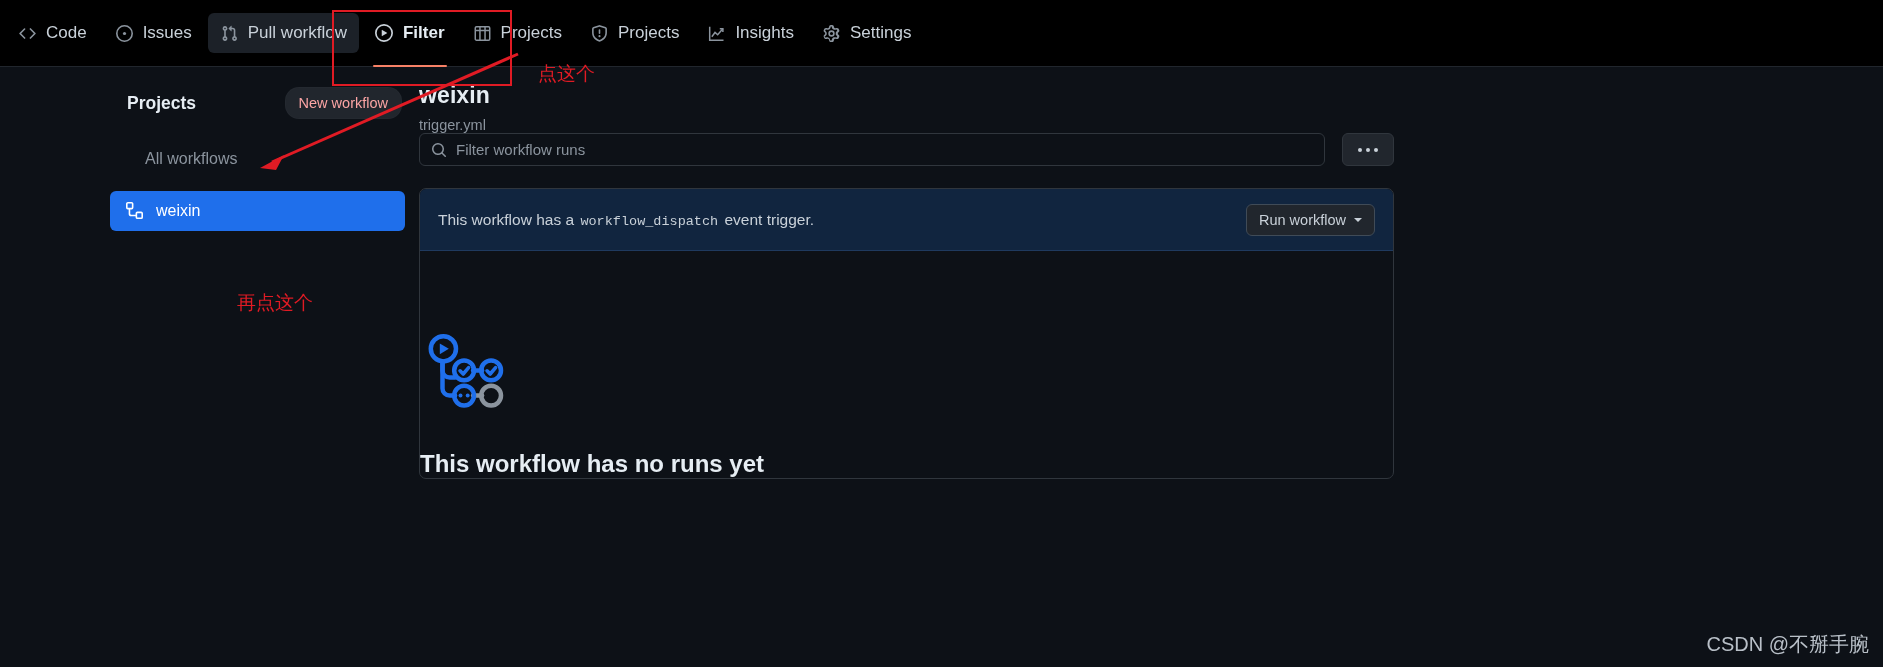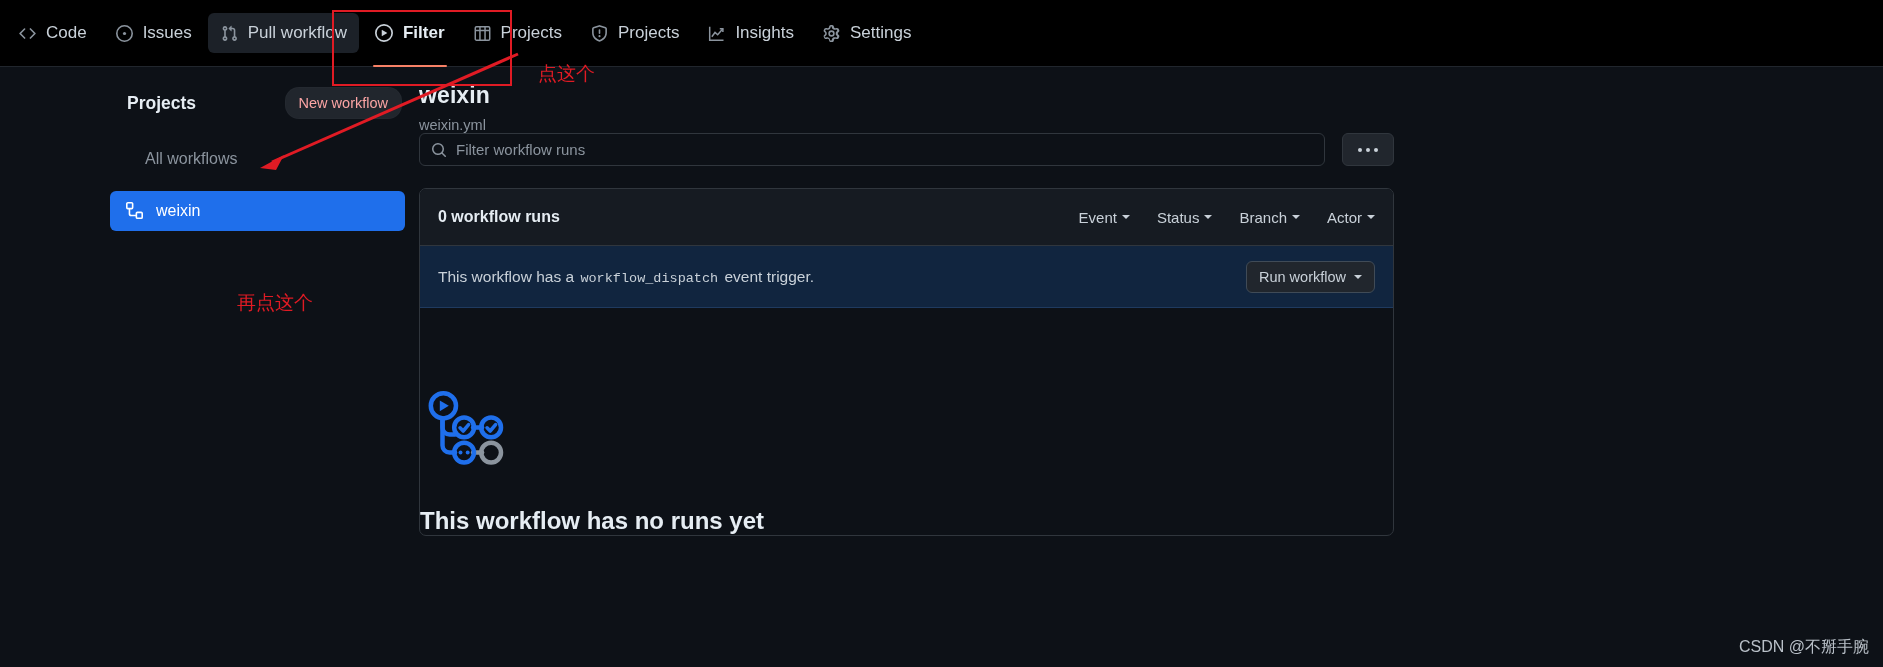--- a/index.html
+++ b/index.html
@@ -122,21 +122,21 @@
     left: 332px; top: 10px; width: 180px; height: 76px;
     border: 2px solid #e01b24; background: transparent;
   }
   .anno-text { color: #e01b24; font-size: 19px; white-space: nowrap; }
   .anno-text-1 { left: 538px; top: 61px; }
   .anno-text-2 { left: 237px; top: 290px; }
   .anno-arrow { left: 240px; top: 50px; width: 290px; height: 130px; }
 
   .csdn-mark {
     position: absolute; right: 14px; bottom: 9px;
-    font-size: 16px; color: #b9c0c8;
+    font-size: 20px; color: #b9c0c8;
     font-family: "Liberation Sans", sans-serif;
   }
 </style>
 </head>
 <body>
 
 <div class="page">
 
   <nav class="repo-nav">
 
@@ -233,61 +233,40 @@
               <path d="M0 1.75C0 .784.784 0 1.75 0h3.5C6.216 0 7 .784 7 1.75v3.5A1.75 1.75 0 0 1 5.25 7H4v4a1 1 0 0 0 1 1h4v-1.25C9 9.784 9.784 9 10.75 9h3.5c.966 0 1.75.784 1.75 1.75v3.5A1.75 1.75 0 0 1 14.25 16h-3.5A1.75 1.75 0 0 1 9 14.25v-.75H5A2.5 2.5 0 0 1 2.5 11V7h-.75A1.75 1.75 0 0 1 0 5.25Zm1.75-.25a.25.25 0 0 0-.25.25v3.5c0 .138.112.25.25.25h3.5a.25.25 0 0 0 .25-.25v-3.5a.25.25 0 0 0-.25-.25Zm9 9a.25.25 0 0 0-.25.25v3.5c0 .138.112.25.25.25h3.5a.25.25 0 0 0 .25-.25v-3.5a.25.25 0 0 0-.25-.25Z"></path>
             </svg>
         </span>
         <span>weixin</span>
       </div>
     </div>
   </aside>
 
   <section class="main">
     <h1 class="wf-title">weixin</h1>
-    <div class="wf-file">weixin.yml</div>
+    <div class="wf-file">trigger.yml</div>
 
     <div class="filter-row">
       <div class="filter-box">
         <span class="s-ico">
           <svg width="16" height="16" viewBox="0 0 16 16" fill="currentColor">
               <path d="M10.68 11.74a6 6 0 0 1-7.922-8.982 6 6 0 0 1 8.982 7.922l3.04 3.04a.749.749 0 0 1-.326 1.275.749.749 0 0 1-.734-.215ZM11.5 7a4.499 4.499 0 1 0-8.997 0A4.499 4.499 0 0 0 11.5 7Z"></path>
             </svg>
         </span>
         <input class="filter-input" type="text" placeholder="Filter workflow runs" style="">
       </div>
       <button class="kebab-btn">
         <i></i>
         <i></i>
         <i></i>
       </button>
     </div>
 
     <div class="runs-panel">
 
-      <div class="runs-head">
-        <div class="runs-count">0 workflow runs</div>
-        <div class="runs-filters">
-          <div class="runs-filter">
-            <span>Event</span>
-            <span class="caret"></span>
-          </div>
-          <div class="runs-filter">
-            <span>Status</span>
-            <span class="caret"></span>
-          </div>
-          <div class="runs-filter">
-            <span>Branch</span>
-            <span class="caret"></span>
-          </div>
-          <div class="runs-filter">
-            <span>Actor</span>
-            <span class="caret"></span>
-          </div>
-        </div>
-      </div>
 
       <div class="dispatch-banner">
         <div class="dispatch-text">
           <span>This workflow has a</span>
           <code>workflow_dispatch</code>
           <span>event trigger.</span>
         </div>
         <button class="run-wf-btn">
           <span>Run workflow</span>
           <span class="caret"></span>

